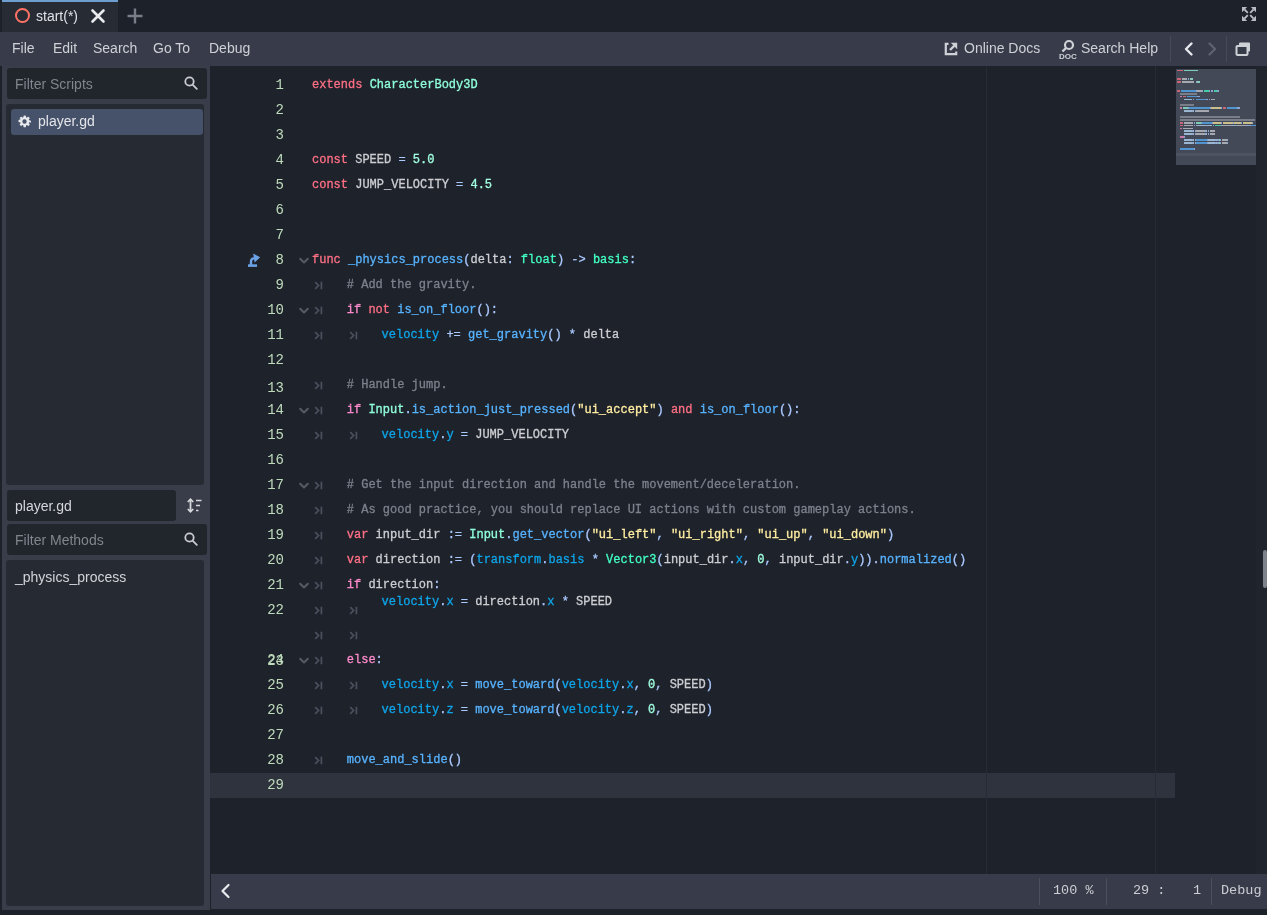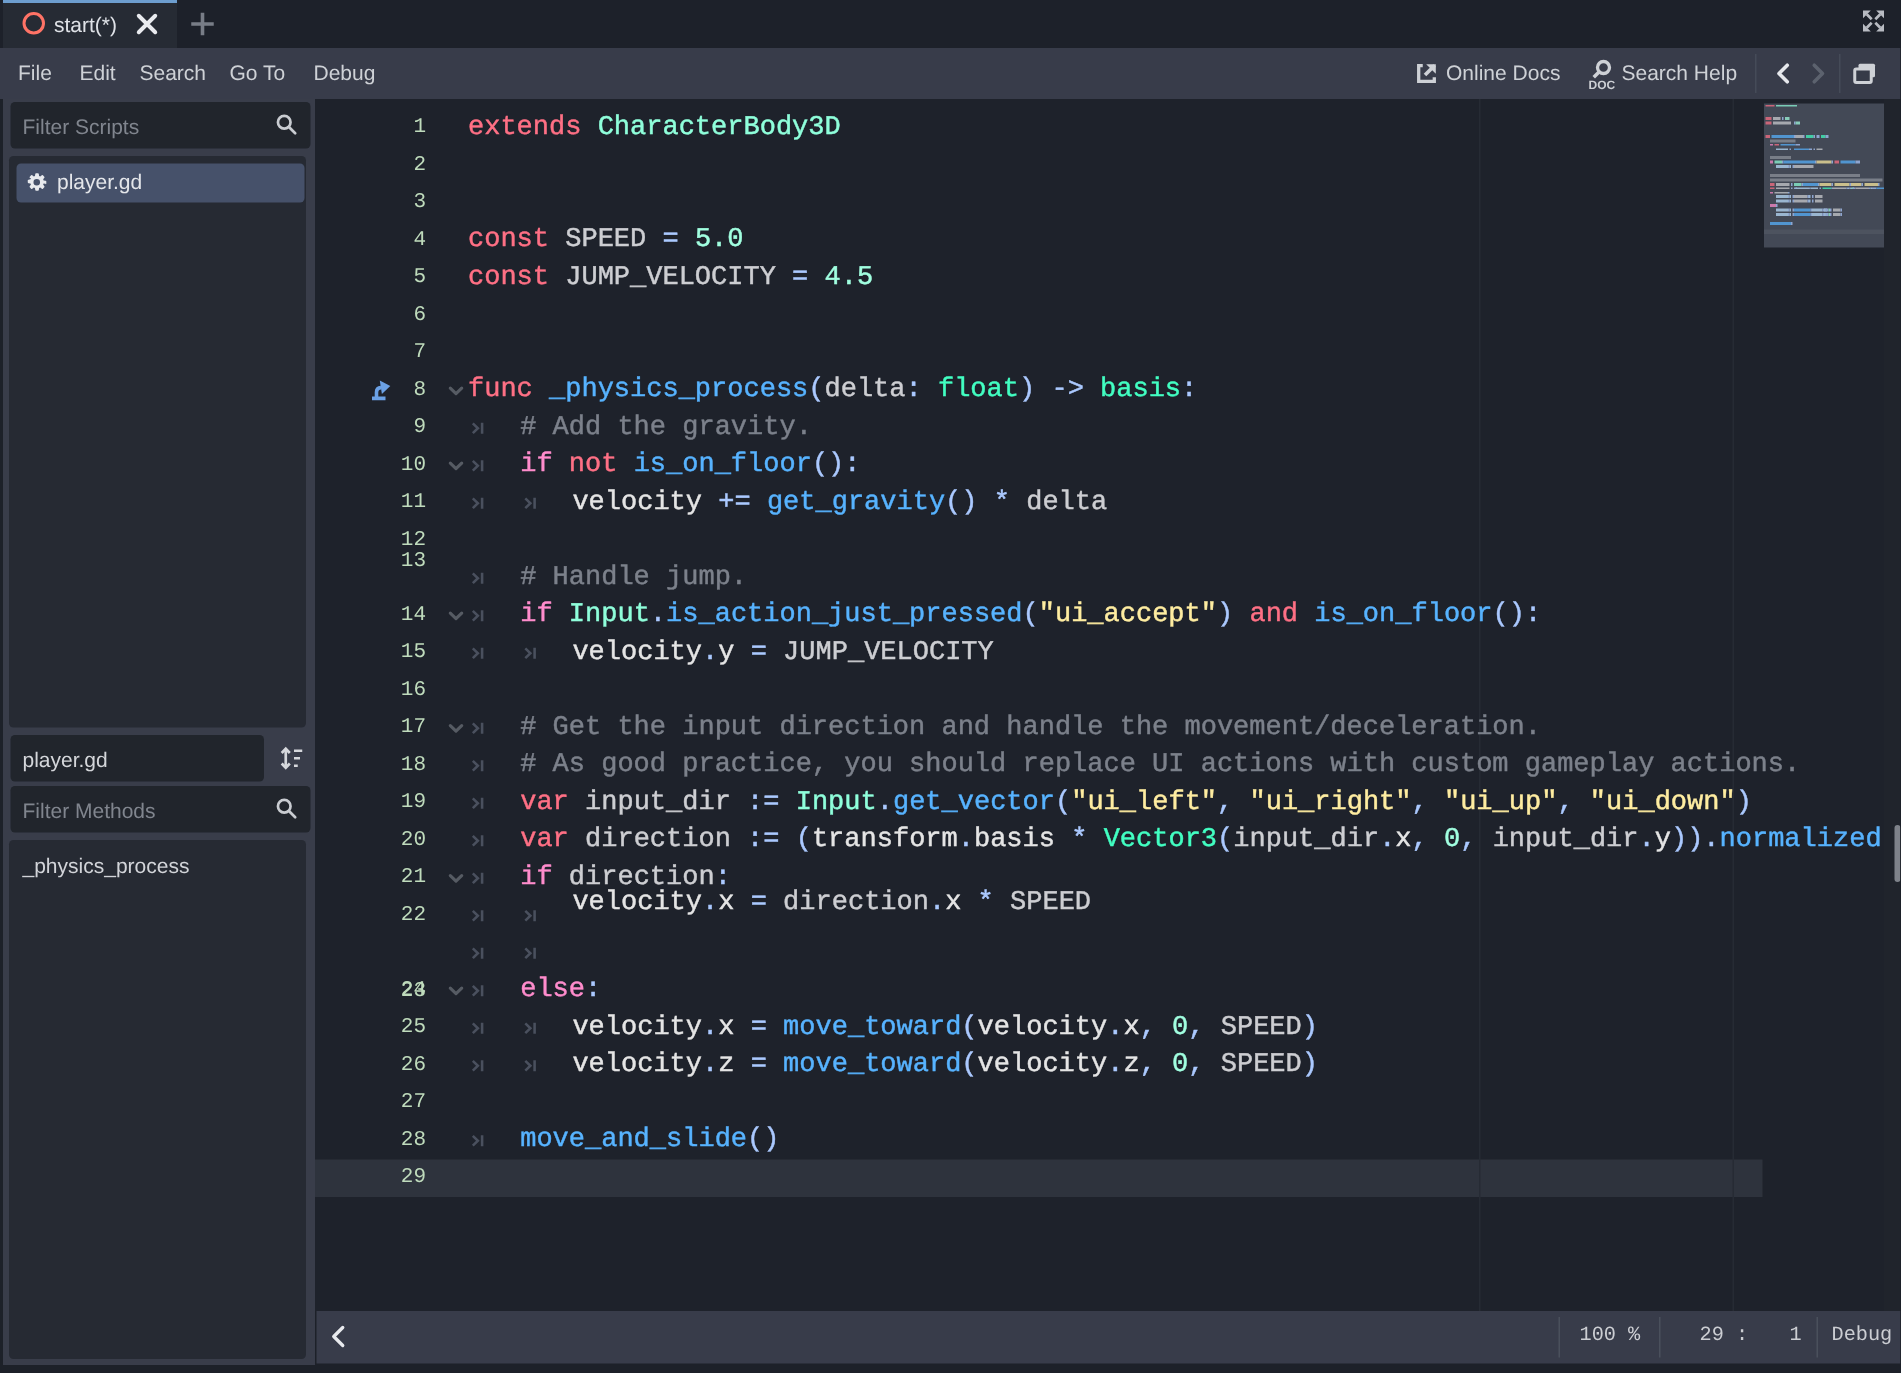--- a/index.html
+++ b/index.html
@@ -31,24 +31,24 @@
 #scriptsel { position:absolute; left:5px; top:5px; width:192px; height:26px; background:#46516a; border-radius:3px; }
 
 
 #editor { position:absolute; left:210px; top:66px; width:1057px; height:808px; background:#1e222b; overflow:hidden; }
 #curline { position:absolute; left:0; top:707px; width:965px; height:25px; background:#2e333d; }
 .gl { position:absolute; top:0; width:1px; height:808px; background:#262b34; }
 .ln { position:absolute; width:74px; text-align:right; font-family:"Liberation Mono", monospace;
   font-size:14px; line-height:25px; color:#bfdbbc; }
 .fold { position:absolute; left:88px; }
 .tm { position:absolute; }
-.cl { position:absolute; font-family:"Liberation Mono", monospace; font-size:18px; line-height:25px;
+.cl { position:absolute; font-family:"Liberation Mono", monospace; font-size:12px; line-height:25px;
   color:#cdced2; white-space:pre; -webkit-text-stroke:0.3px; }
 .cl .k { color:#ff7085; } .cl .p { color:#ff8ccc; } .cl .y { color:#42ffc2; }
-.cl .e { color:#8fffdb; } .cl .f { color:#57b3ff; } .cl .m { color:#e5e5e5;text-align:right; }
+.cl .e { color:#8fffdb; } .cl .f { color:#57b3ff; } .cl .m { color:#0ea5e9;text-align:right; }
 .cl .n { color:#a1ffe0; } .cl .g { color:#ffeda1; } .cl .s { color:#abc9ff; }
 .cl .t { color:#cdced2; } .cl .c { color:#7c818b; }
 
 #minimap { position:absolute; left:966px; top:2.5px; width:80px; height:96px; background:#434956; overflow:hidden; }
 #vscroll { position:absolute; left:1046px; top:0; width:11px; height:808px; background:#20242c; }
 #vgrab { position:absolute; left:1053px; top:484px; width:4px; height:38px; background:#7e828a; border-radius:2px; }
 
 
 #statusbar { position:absolute; left:211px; top:874px; width:1056px; height:35px; background:#383c4a; }
 #statusbar .txt { position:absolute; top:9px; font-family:"Liberation Mono", monospace; font-size:13.5px; color:#ccced3; }
@@ -186,21 +186,21 @@
       <div class="cl" style="top:232px;left:136.8px"><span class="p">if</span> <span class="k">not</span> <span class="f">is_on_floor</span><span class="s">():</span></div>
       <div class="ln" style="top:257px">11</div>
       <svg class="tm" style="top:257px;left:104px" width="10" height="25" viewBox="0 0 10 25">
         <path d="M1.2 9.2 L4.6 12.5 L1.2 15.8 M7.4 8.8 L7.4 16.2" stroke="#4a505e" stroke-width="1.7" fill="none"></path>
       </svg>
       <svg class="tm" style="top:257px;left:138.8px" width="10" height="25" viewBox="0 0 10 25">
         <path d="M1.2 9.2 L4.6 12.5 L1.2 15.8 M7.4 8.8 L7.4 16.2" stroke="#4a505e" stroke-width="1.7" fill="none"></path>
       </svg>
       <div class="cl" style="top:257px;left:171.6px"><span class="m">velocity</span> <span class="s">+=</span> <span class="f">get_gravity</span><span class="s">()</span> <span class="s">*</span> <span class="t">delta</span></div>
       <div class="ln" style="top:282px">12</div>
-      <div class="ln" style="top:296px">13</div>
+      <div class="ln" style="top:310px">13</div>
       <svg class="tm" style="top:307px;left:104px" width="10" height="25" viewBox="0 0 10 25">
         <path d="M1.2 9.2 L4.6 12.5 L1.2 15.8 M7.4 8.8 L7.4 16.2" stroke="#4a505e" stroke-width="1.7" fill="none"></path>
       </svg>
       <div class="cl" style="top:307px;left:136.8px"><span class="c"># Handle jump.</span></div>
       <div class="ln" style="top:332px">14</div>
       <svg class="fold" style="top:332px" width="12" height="25" viewBox="0 0 12 25">
         <path d="M2.2 10.8 L6 14.4 L9.8 10.8" stroke="#565b63" stroke-width="2.1" fill="none" stroke-linecap="round" stroke-linejoin="round"></path>
       </svg>
       <svg class="tm" style="top:332px;left:104px" width="10" height="25" viewBox="0 0 10 25">
         <path d="M1.2 9.2 L4.6 12.5 L1.2 15.8 M7.4 8.8 L7.4 16.2" stroke="#4a505e" stroke-width="1.7" fill="none"></path>

